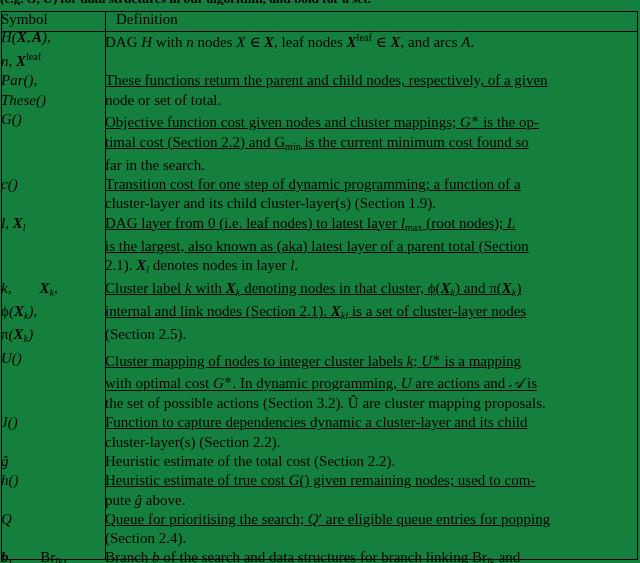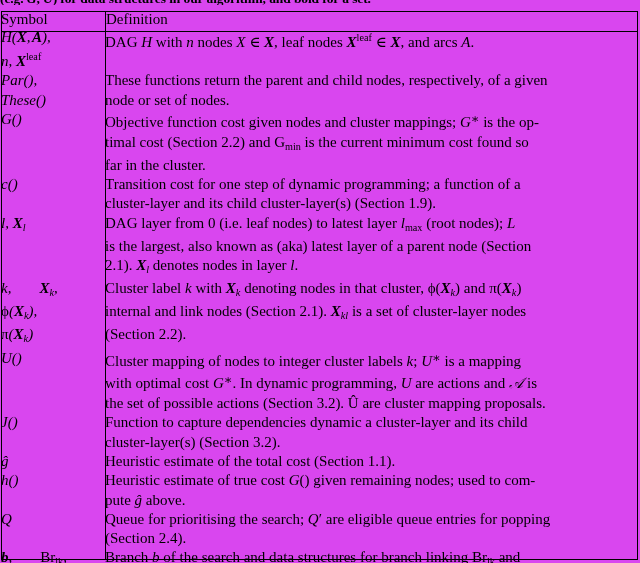--- a/index.html
+++ b/index.html
@@ -12,21 +12,21 @@
     height: 563px;
     overflow: hidden;
     font-family: "Liberation Serif", "DejaVu Serif", serif;
     color: #000000;
   }
 
   #page {
     position: relative;
     width: 640px;
     height: 563px;
-    background: #d946ef;
+    background: #15803d;
   }
 
   
   .caption-clip {
     position: absolute;
     top: -9px;
     left: 0;
     width: 640px;
     height: 14px;
     overflow: hidden;
@@ -90,39 +90,40 @@
     width: 636px;
     height: 0;
     border-top: 1.2px solid #000;
   }
 
   .hdr-cell {
     font-size: 15px;
     padding: 2px 0 3px 7px;
     line-height: 17px;
   }
-  .hdr-cell.right { padding-left: 1px; }
+  .hdr-cell.right { padding-left: 11px; }
 
   .sym-cell {
     font-size: 15px;
     line-height: 19.3px;
     padding: 3px 4px 2px 7px;
     font-style: italic;
   }
   .def-cell {
     font-size: 15px;
     line-height: 19.3px;
     padding: 3px 6px 2px 11px;
     text-align: justify;
     text-justify: inter-word;
     hyphens: manual;
   }
   .def-cell .just {
     display: block;
     text-align: justify;
+    text-decoration: underline;
   }
   .def-cell .last {
     text-align: center;
   }
 
   
   .mi { font-style: italic; }
   .mb { font-weight: bold; font-style: italic; }
   .mr { font-style: normal; }
   .sup { font-size: 0.68em; vertical-align: 0.55em; font-style: normal; }
@@ -171,96 +172,96 @@
         </td>
       </tr>
 
       <tr>
         <td class="sym-cell">
           <span class="nowrap"><span class="mi">Par</span>(),</span><br>
           <span class="nowrap"><span class="mi">These</span>()</span>
         </td>
         <td class="def-cell">
           <span class="just">These functions return the parent and child nodes, respectively, of a given</span>
-          <span class="last">node or set of nodes.</span>
+          <span class="last">node or set of total.</span>
         </td>
       </tr>
 
       <tr>
         <td class="sym-cell">
           <span class="nowrap"><span class="mi">G</span>()</span>
         </td>
         <td class="def-cell">
           <span class="just">Objective function cost given nodes and cluster mappings; <span class="mi">G</span><span class="star">∗</span> is the op-</span>
           <span class="just">timal cost (Section 2.2) and G<span class="sub">min</span> is the current minimum cost found so</span>
-          <span class="last">far in the cluster.</span>
+          <span class="last">far in the search.</span>
         </td>
       </tr>
 
       <tr>
         <td class="sym-cell">
           <span class="nowrap"><span class="mi">c</span>()</span>
         </td>
         <td class="def-cell">
           <span class="just">Transition cost for one step of dynamic programming; a function of a</span>
           <span class="last">cluster-layer and its child cluster-layer(s) (Section 1.9).</span>
         </td>
       </tr>
 
       <tr>
         <td class="sym-cell">
           <span class="nowrap"><span class="mi">l</span>, <span class="mb">X</span><span class="subi">l</span></span>
         </td>
         <td class="def-cell">
           <span class="just">DAG layer from 0 (i.e. leaf nodes) to latest layer <span class="mi">l</span><span class="sub">max</span> (root nodes); <span class="mi">L</span></span>
-          <span class="just">is the largest, also known as (aka) latest layer of a parent node (Section</span>
+          <span class="just">is the largest, also known as (aka) latest layer of a parent total (Section</span>
           <span class="last">2.1). <span class="mb">X</span><span class="subi">l</span> denotes nodes in layer <span class="mi">l</span>.</span>
         </td>
       </tr>
 
       <tr>
         <td class="sym-cell">
           <span class="nowrap"><span class="mi">k</span>,<span class="wide-gap"></span><span class="mb">X</span><span class="subi">k</span>,</span><br>
           <span class="nowrap"><span class="mr">ϕ</span>(<span class="mb">X</span><span class="subi">k</span>),</span><br>
           <span class="nowrap"><span class="mr">π</span>(<span class="mb">X</span><span class="subi">k</span>)</span>
         </td>
         <td class="def-cell">
           <span class="just">Cluster label <span class="mi">k</span> with <span class="mb">X</span><span class="subi">k</span> denoting nodes in that cluster, ϕ(<span class="mb">X</span><span class="subi">k</span>) and π(<span class="mb">X</span><span class="subi">k</span>)</span>
           <span class="just">internal and link nodes (Section 2.1). <span class="mb">X</span><span class="subi">kl</span> is a set of cluster-layer nodes</span>
-          <span class="last">(Section 2.2).</span>
+          <span class="last">(Section 2.5).</span>
         </td>
       </tr>
 
       <tr>
         <td class="sym-cell">
           <span class="nowrap"><span class="mi">U</span>()</span>
         </td>
         <td class="def-cell">
           <span class="just">Cluster mapping of nodes to integer cluster labels <span class="mi">k</span>; <span class="mi">U</span><span class="star">∗</span> is a mapping</span>
           <span class="just">with optimal cost <span class="mi">G</span><span class="star">∗</span>. In dynamic programming, <span class="mi">U</span> are actions and <span class="cal">𝒜</span> is</span>
           <span class="last">the set of possible actions (Section 3.2). Û are cluster mapping proposals.</span>
         </td>
       </tr>
 
       <tr>
         <td class="sym-cell">
           <span class="nowrap"><span class="mi">J</span>()</span>
         </td>
         <td class="def-cell">
           <span class="just">Function to capture dependencies dynamic a cluster-layer and its child</span>
-          <span class="last">cluster-layer(s) (Section 3.2).</span>
+          <span class="last">cluster-layer(s) (Section 2.2).</span>
         </td>
       </tr>
 
       <tr>
         <td class="sym-cell">
           <span class="nowrap"><span class="mi">ĝ</span></span>
         </td>
         <td class="def-cell">
-          <span class="last">Heuristic estimate of the total cost (Section 1.1).</span>
+          <span class="last">Heuristic estimate of the total cost (Section 2.2).</span>
         </td>
       </tr>
 
       <tr>
         <td class="sym-cell">
           <span class="nowrap"><span class="mi">h</span>()</span>
         </td>
         <td class="def-cell">
           <span class="just">Heuristic estimate of true cost <span class="mi">G</span>() given remaining nodes; used to com-</span>
           <span class="last">pute <span class="mi">ĝ</span> above.</span>

